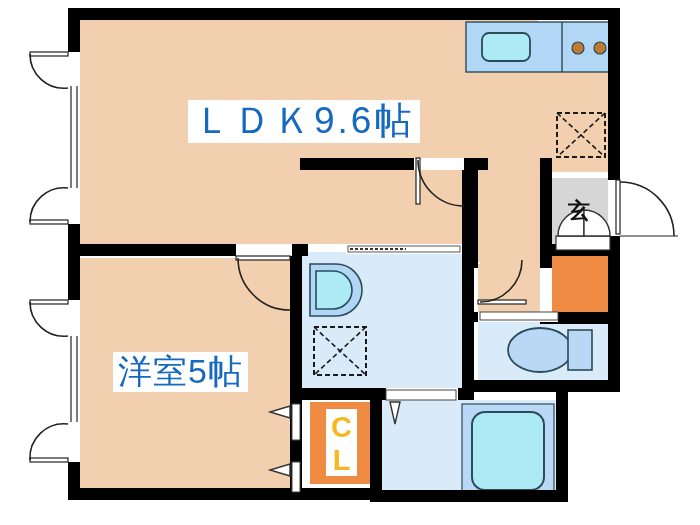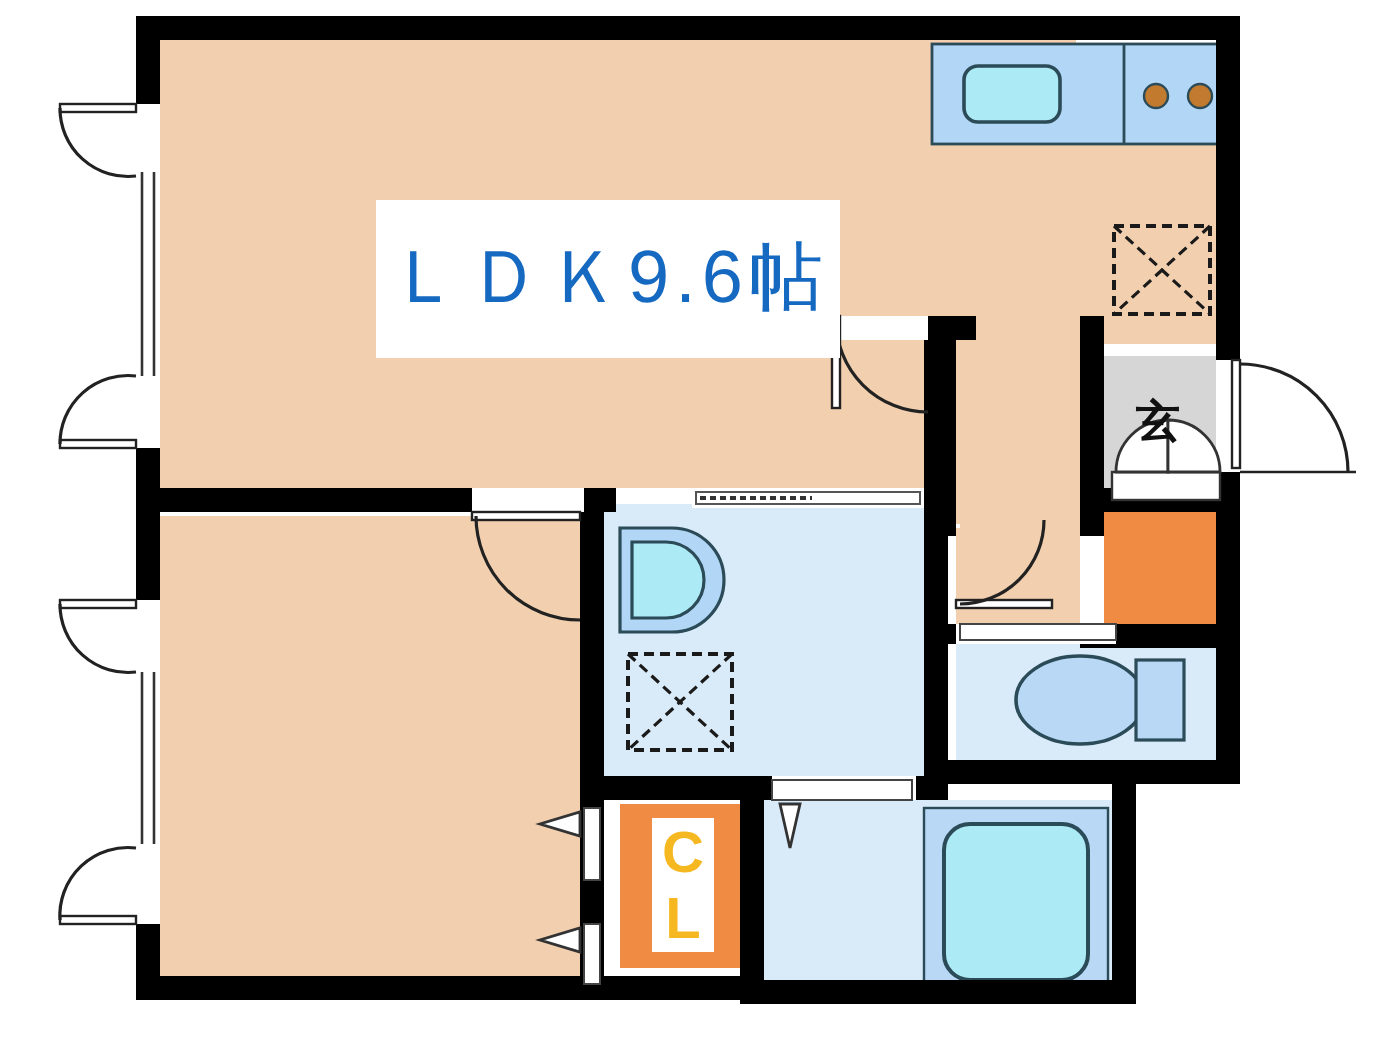--- a/index.html
+++ b/index.html
@@ -28,21 +28,21 @@
     color: #1569c0;
     font-family: "Liberation Sans", sans-serif;
     white-space: nowrap;
     line-height: 1.05;
     letter-spacing: 0.5px;
   }
   #label-ldk {
     left: 188px;
     top: 100px;
     font-size: 37px;
-    padding: 20px 6px;
+    padding: 2px 6px;
     letter-spacing: 3px;
   }
   #label-bedroom {
     left: 113px;
     top: 352px;
     font-size: 34px;
     padding: 2px 5px;
     letter-spacing: 1px;
   }
   #label-closet {
@@ -289,18 +289,19 @@
         <rect x="556" y="236" width="54" height="14" fill="#ffffff" stroke="#333333" stroke-width="1.2"></rect>
         <path d="M 584,210 A 26,26 0 0 0 558,236 L 584,236 Z" fill="#ffffff" stroke="#333333" stroke-width="1.4"></path>
         <path d="M 584,210 A 26,26 0 0 1 610,236 L 584,236 Z" fill="#ffffff" stroke="#333333" stroke-width="1.4"></path>
       </g>
     </g>
 
   </svg>
 
   <div class="label" id="label-ldk">ＬＤＫ9.6帖</div>
 
+  <div class="label" id="label-bedroom">洋室5帖</div>
 
   <div id="label-closet"><span><div>C</div><div>L</div></span></div>
 
   <div id="label-genkan">玄</div>
 
 </div>
 
 </body></html>

